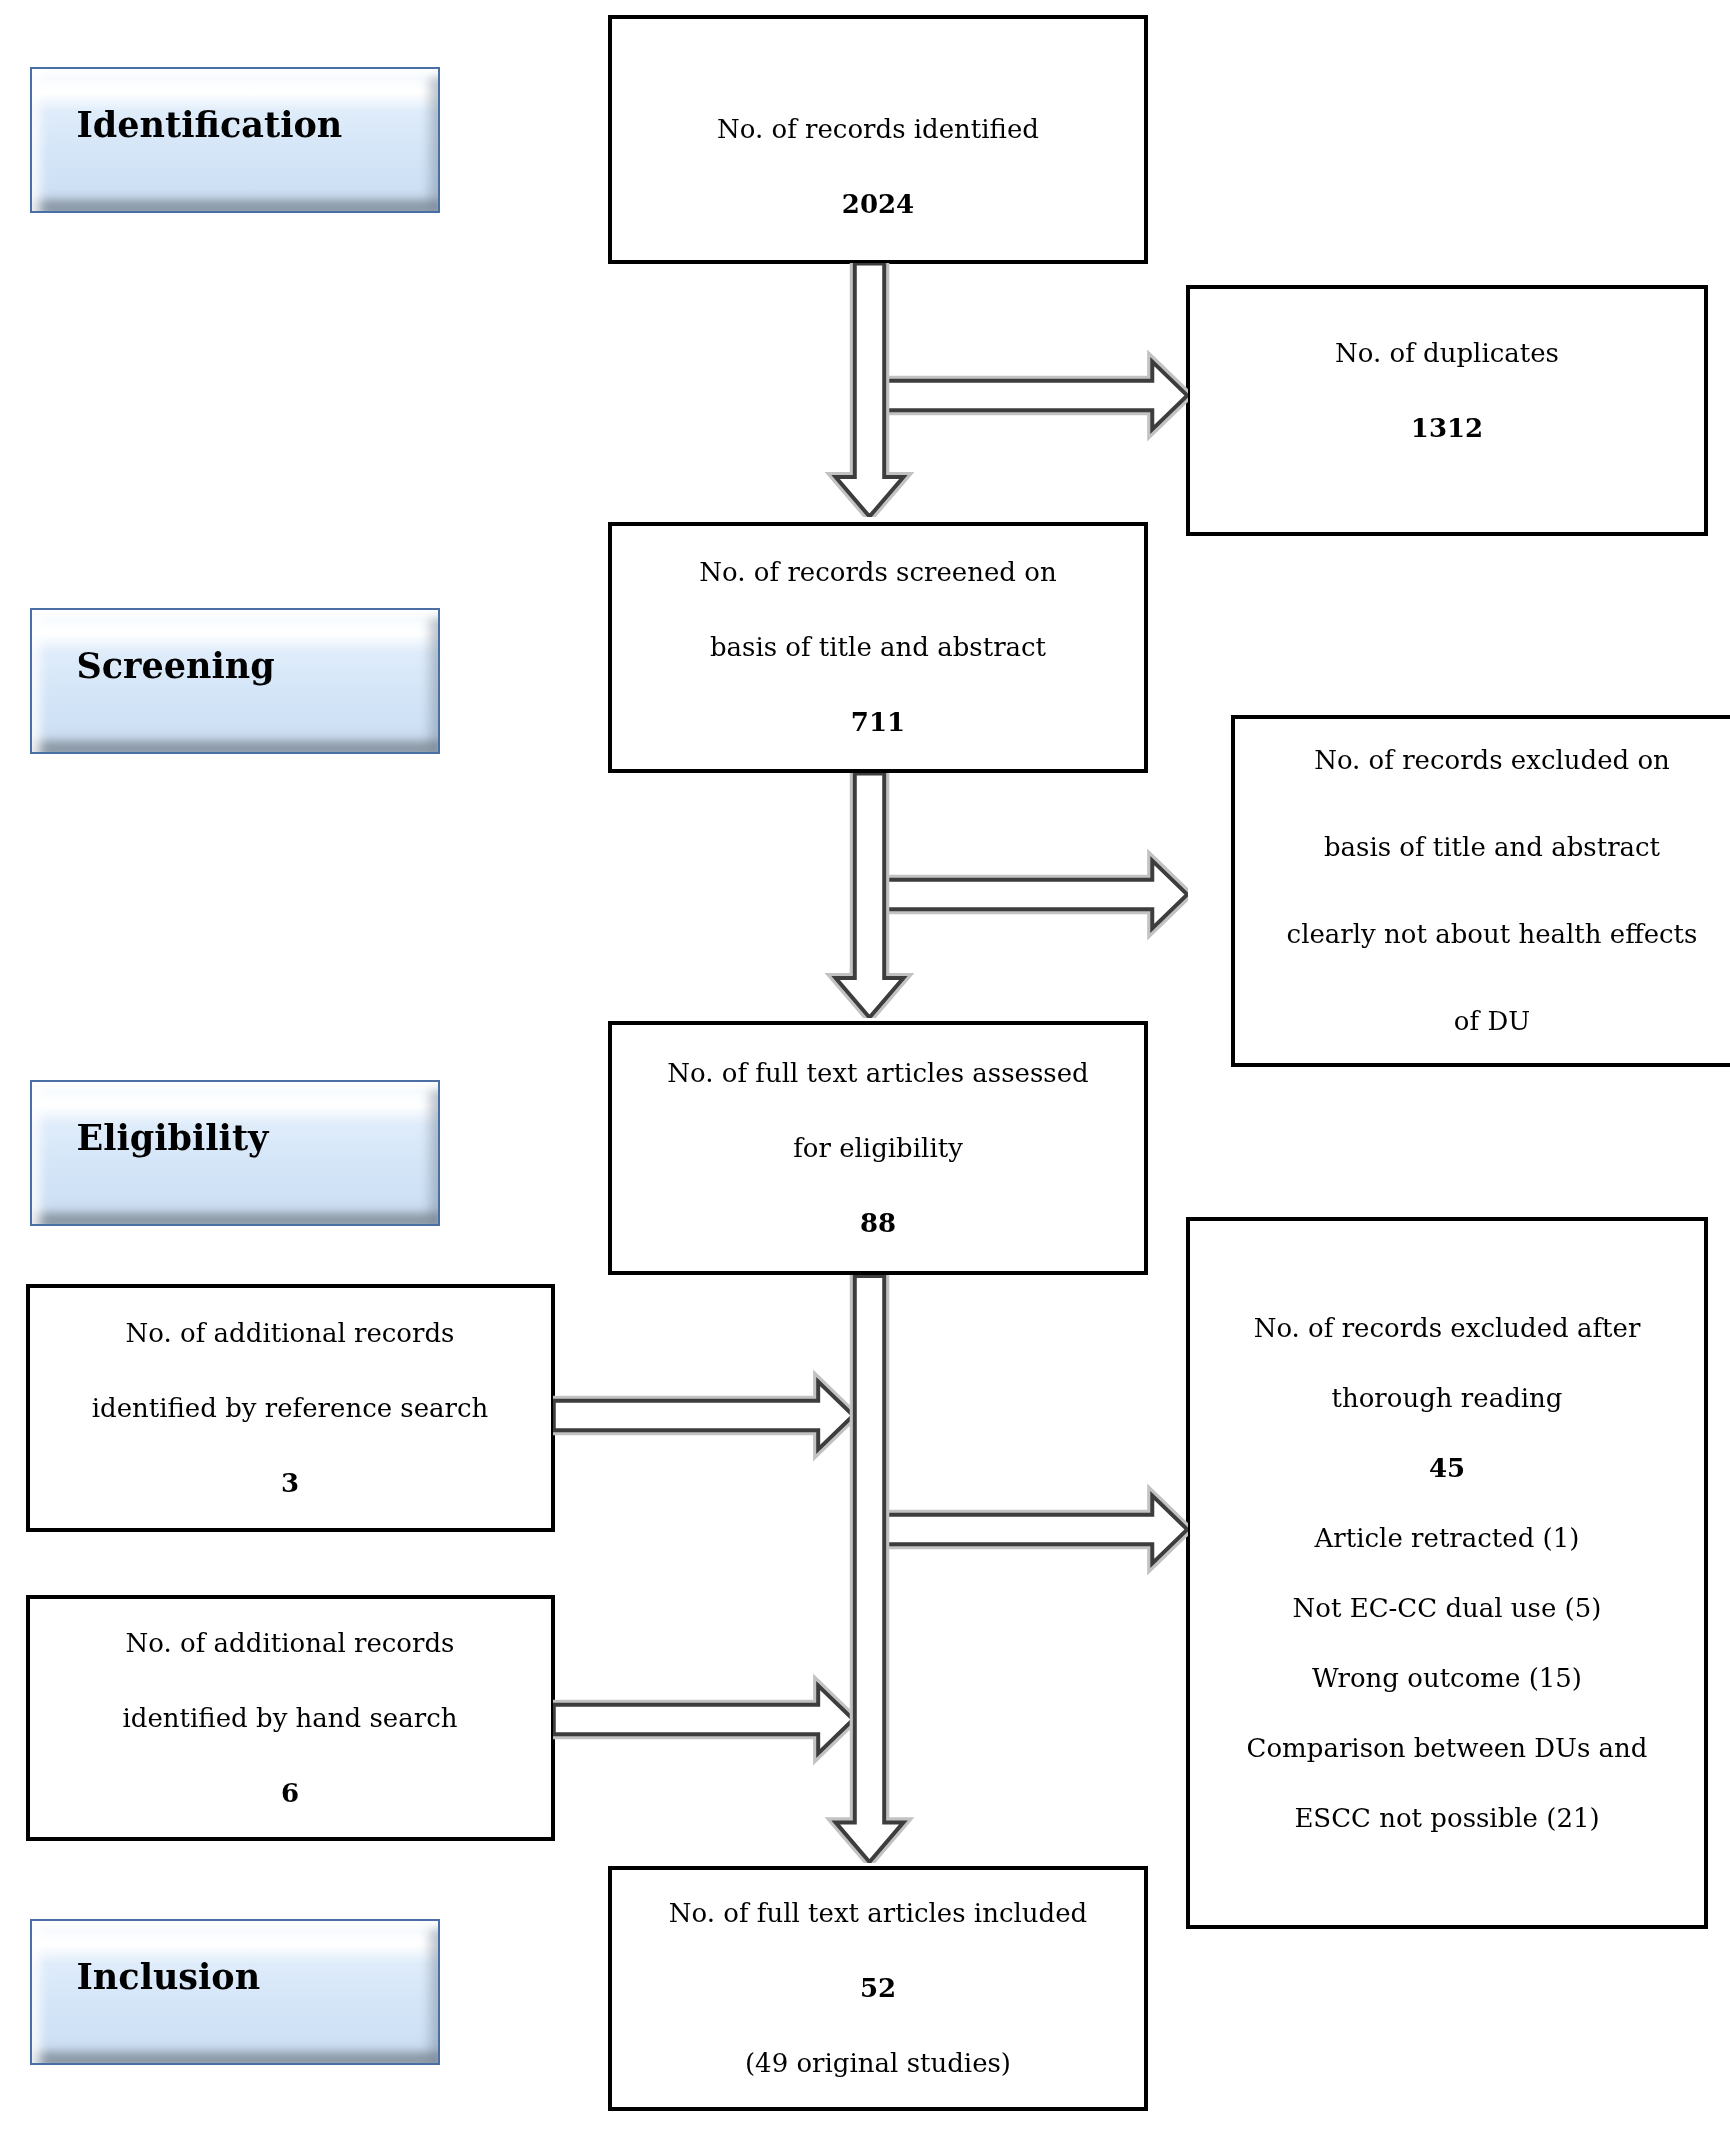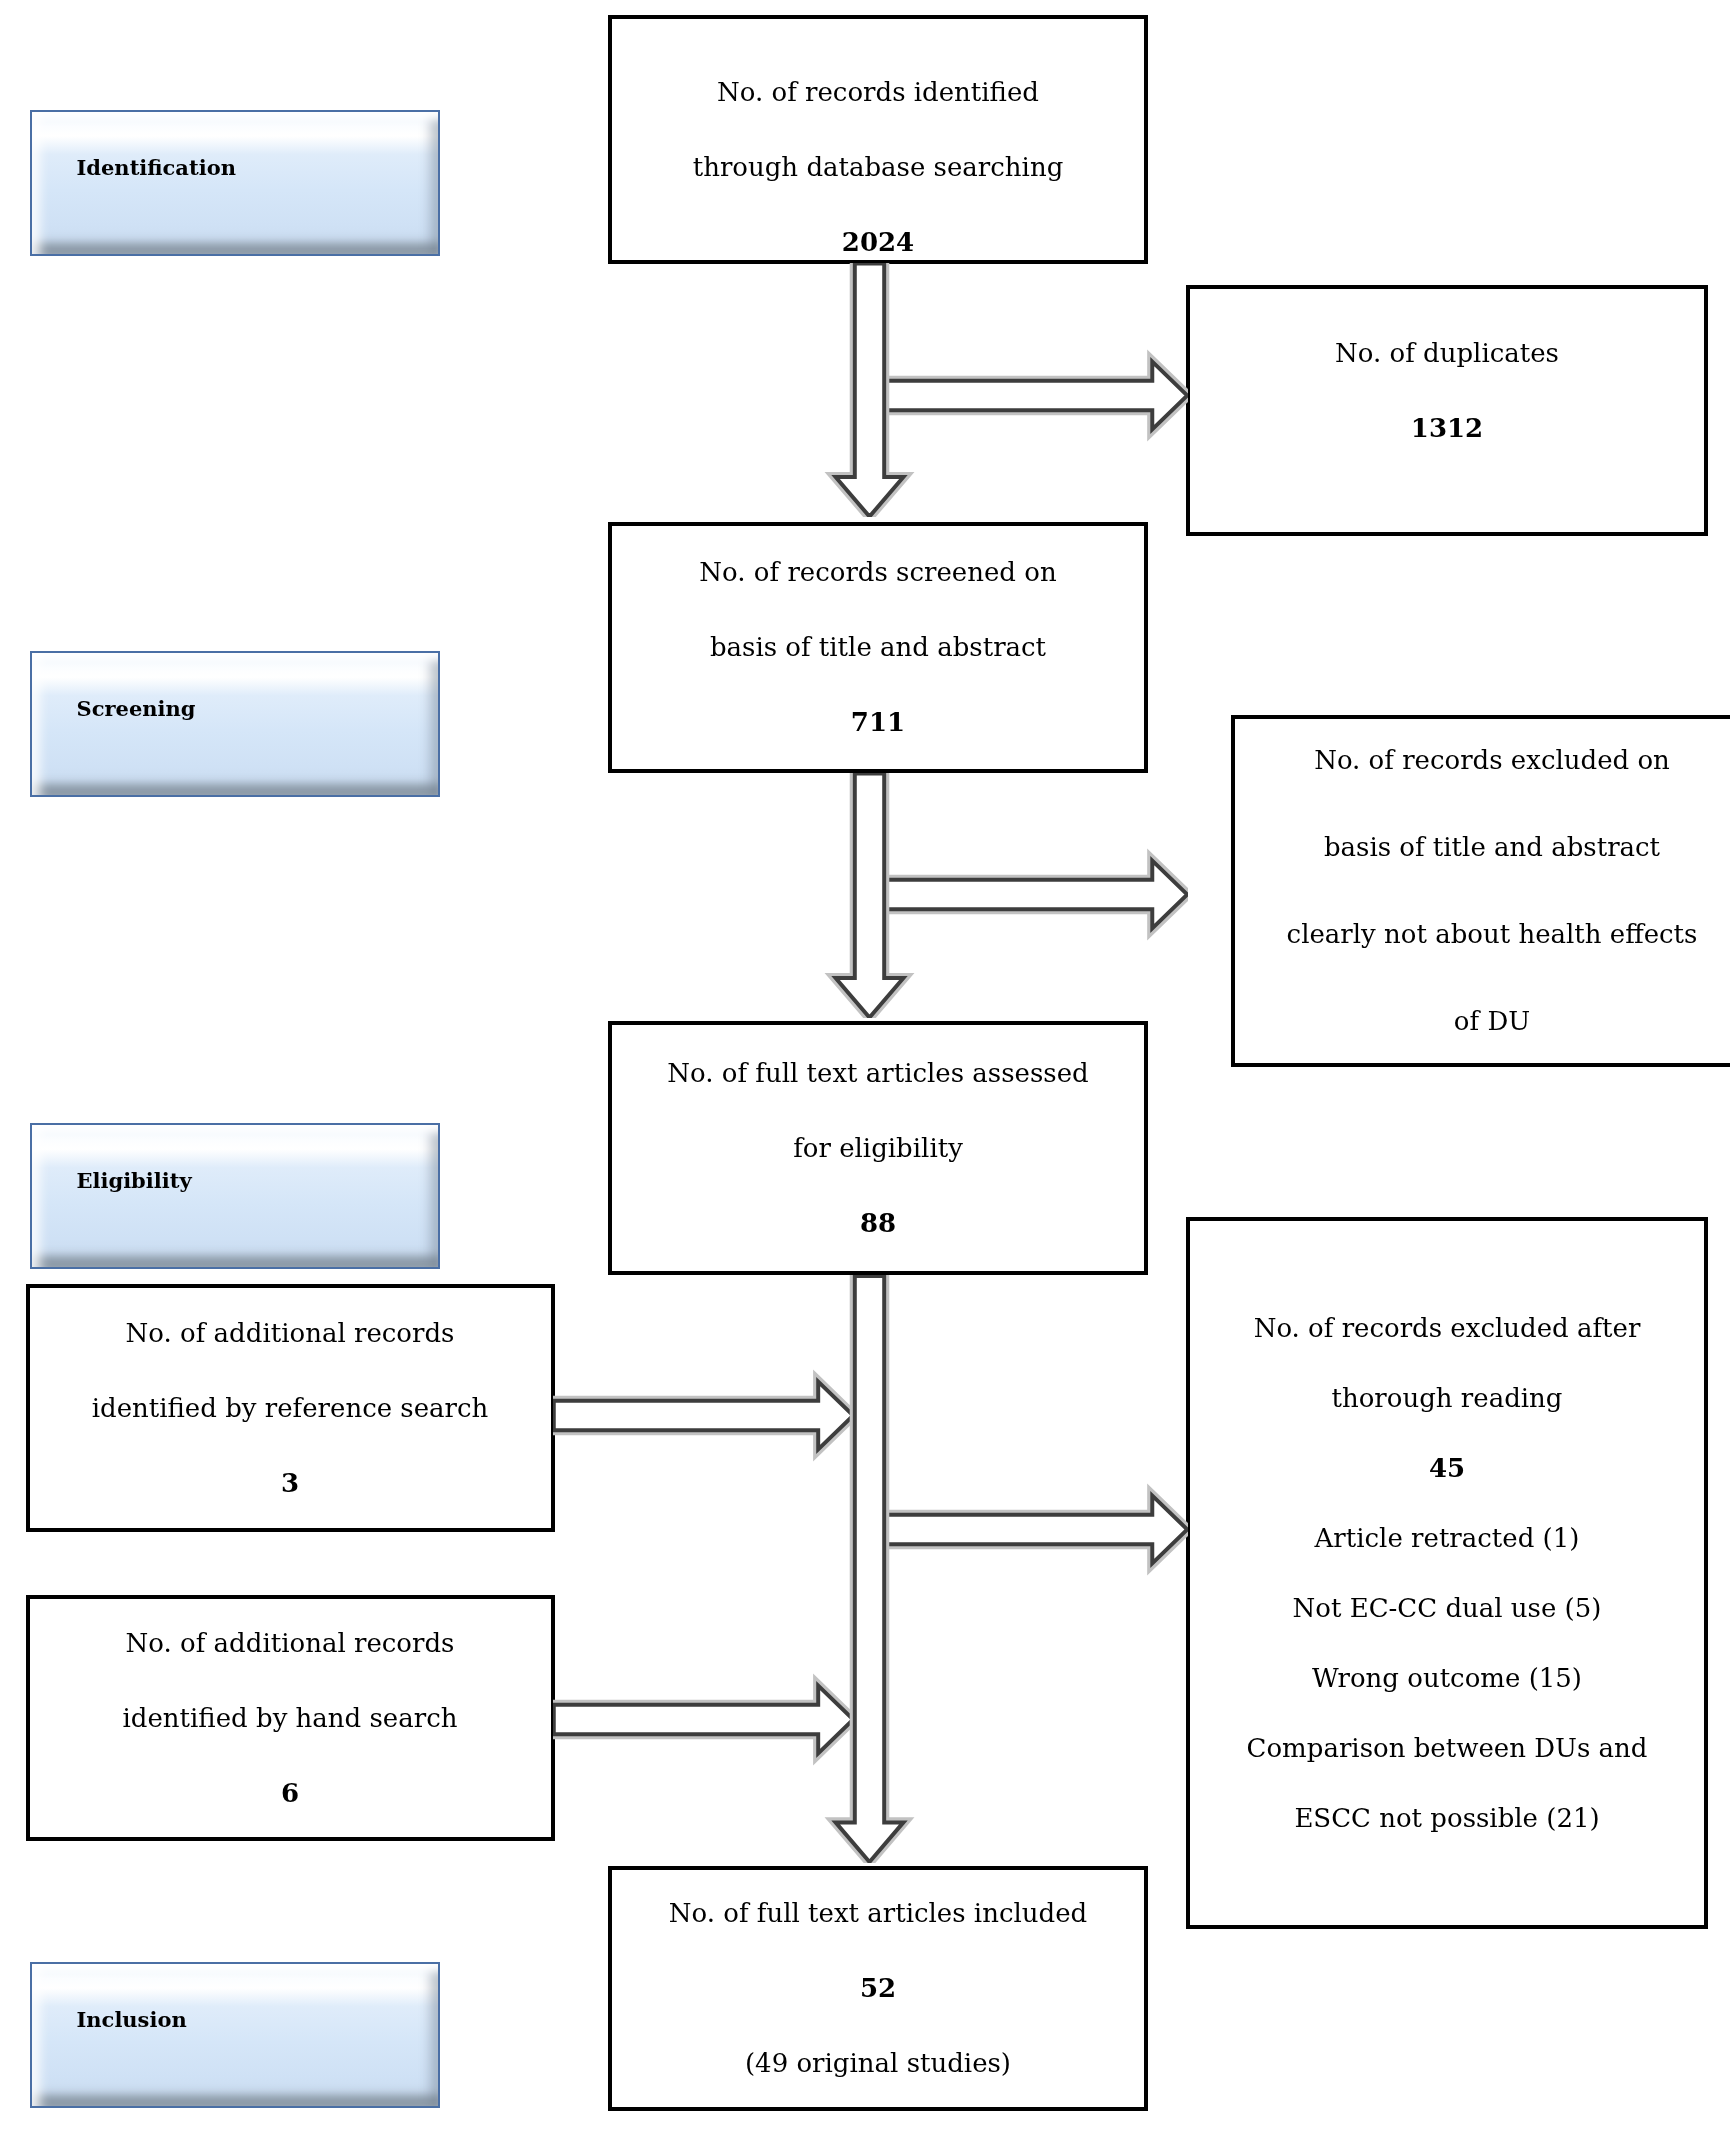--- a/index.html
+++ b/index.html
@@ -36,23 +36,22 @@
     box-sizing:border-box;
     border:2.8px solid #4a6fa5;
     background:linear-gradient(180deg,#e8f1fb 0%,#fbfdff 10%,#ffffff 17%,#dfecfa 30%,#d5e6f8 55%,#cfe1f5 80%,#c7d8ec 100%);
     box-shadow:
       inset 0 13.6px 9px -5.7px rgba(255,255,255,0.98),
       inset 14.8px 0 10.2px -6.8px rgba(255,255,255,0.85),
       inset -14.8px 0 10.2px -6.8px rgba(112,128,144,0.45),
       inset 0 -17px 9px -5.7px rgba(118,130,142,0.72);
     display:flex;align-items:center;
     padding-left:45px;padding-bottom:31px;
-    font-size:21px;font-weight:bold;
+    font-size:35px;font-weight:bold;
     z-index:1;
-    margin-top:43px;
   }
   
   .arrow{position:absolute;}
   .arrow.h{z-index:2;}
   .arrow.v{z-index:3;}
   .arrow polyline,.arrow polygon{stroke-linejoin:miter;}
 </style>
 </head>
 <body>
 
@@ -66,21 +65,20 @@
   </div>
   <div class="stage" style="top:1080px">
     <span>Eligibility</span>
   </div>
   <div class="stage" style="top:1919px">
     <span>Inclusion</span>
   </div>
 
   <div class="box lh132 pad-top" style="left:608px;top:14.8px;width:540px;height:249px">
     <div class="line">No. of records identified</div>
-    <div class="line">through database searching</div>
     <div class="line num">2024</div>
   </div>
 
   <div class="box lh132" style="left:608px;top:522px;width:540px;height:251px">
     <div class="line">No. of records screened on</div>
     <div class="line">basis of title and abstract</div>
     <div class="line num">711</div>
   </div>
 
   <div class="box lh132" style="left:608px;top:1021px;width:540px;height:254px">

